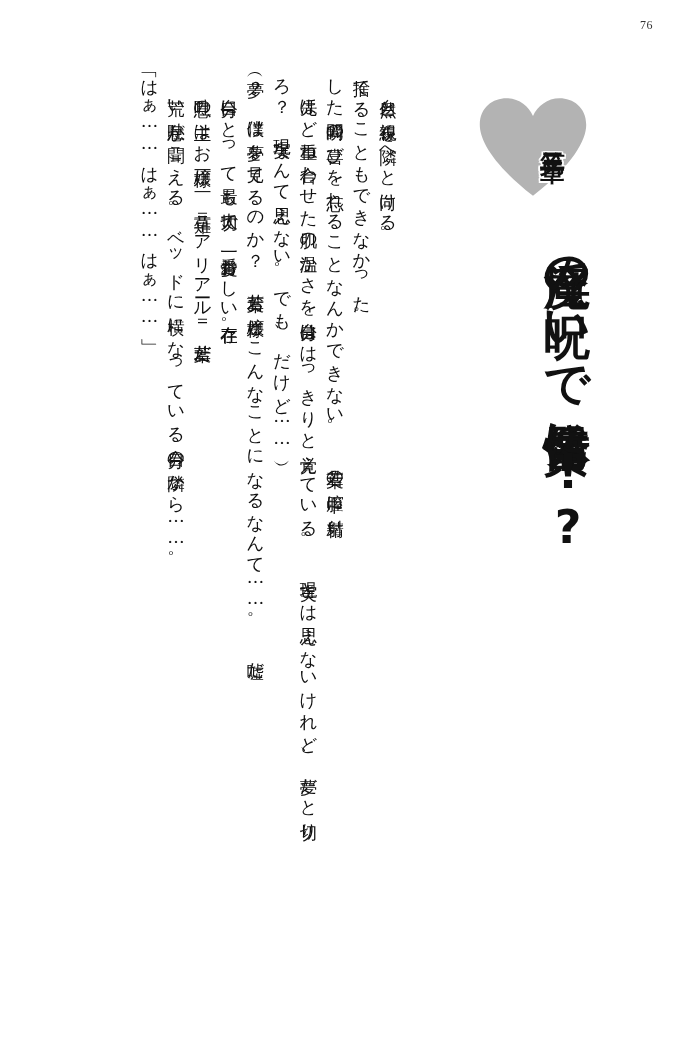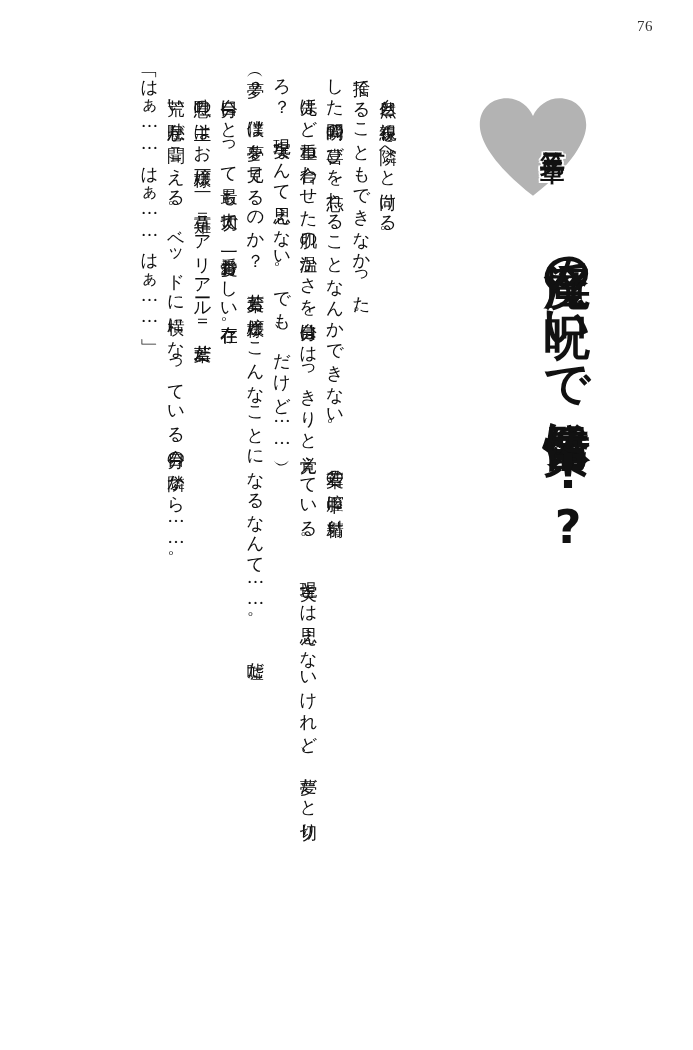--- a/index.html
+++ b/index.html
@@ -14,21 +14,21 @@
     color: #111111;
     overflow: hidden;
     position: relative;
   }
 
   
   .page-number {
     position: absolute;
     top: 18px;
     right: 40px;
-    font-size: 15px;
+    font-size: 12px;
     color: #333;
     font-family: "Liberation Serif", serif;
     letter-spacing: 0.5px;
   }
 
   
   .chapter-block {
     position: absolute;
     top: 96px;
     right: 96px;

